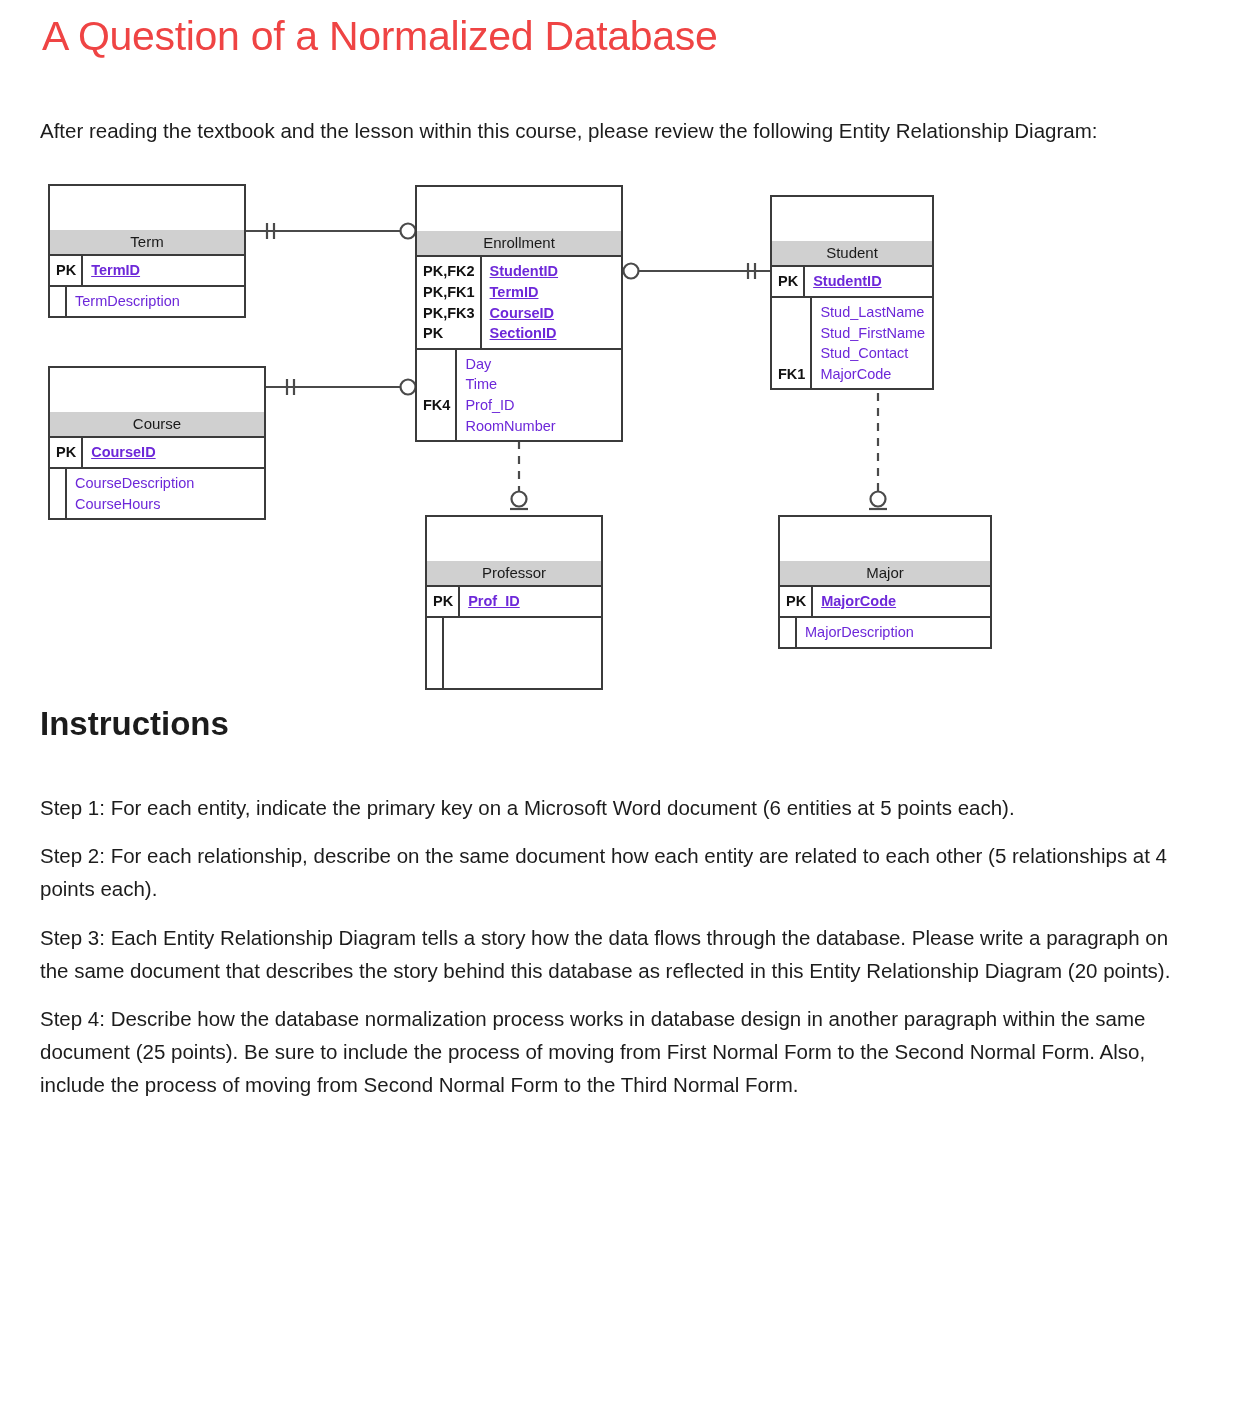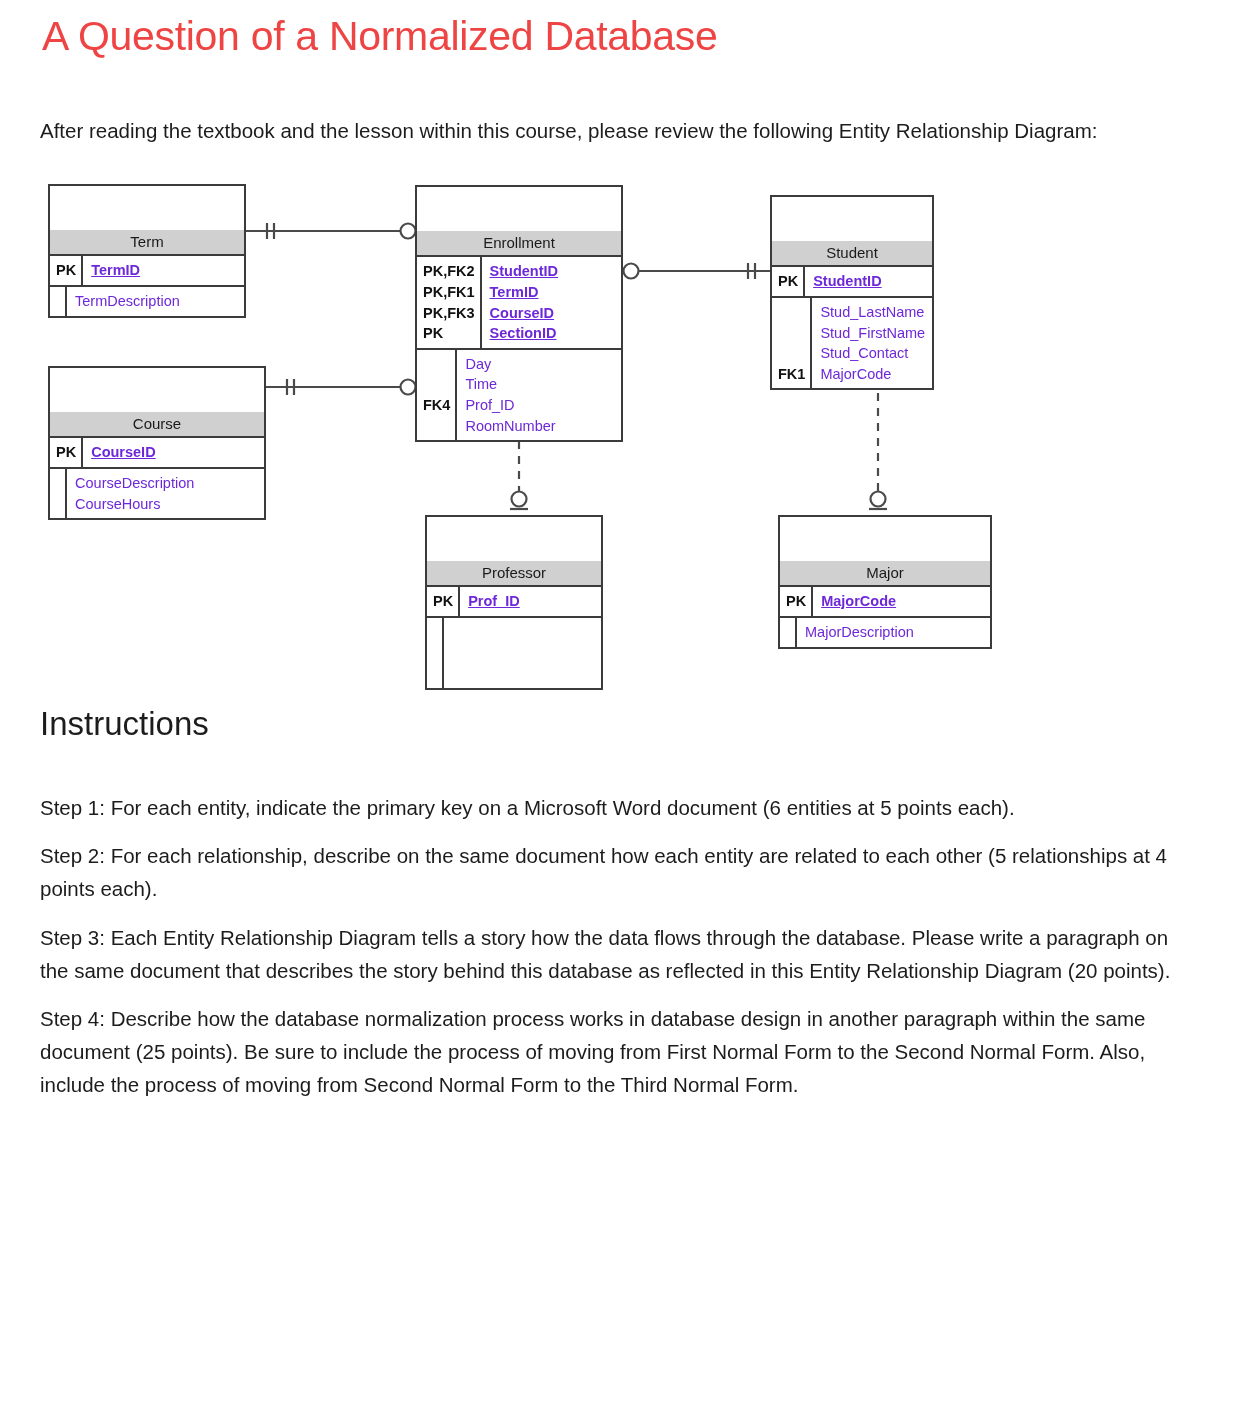--- a/index.html
+++ b/index.html
@@ -107,21 +107,21 @@
   #ent-term     { left: 8px;   top: 5px;   width: 198px; }
   #ent-course   { left: 8px;   top: 187px; width: 218px; }
   #ent-enroll   { left: 375px; top: 6px;   width: 208px; }
   #ent-student  { left: 730px; top: 16px;   width: 164px; }
   #ent-prof     { left: 385px; top: 336px; width: 178px; }
   #ent-major    { left: 738px; top: 336px; width: 214px; }
 
   
   h2.sec-title {
     font-family: "Liberation Sans", sans-serif;
-    font-weight: 400;
+    font-weight: 700;
     font-size: 33px;
     line-height: 1.15;
     margin: 26px 0 0 0;
     color: #1c1c1c;
   }
   p.step {
     font-family: "Liberation Sans", sans-serif;
     font-size: 20.5px;
     line-height: 1.62;
     margin: 15px 0 0 0;

